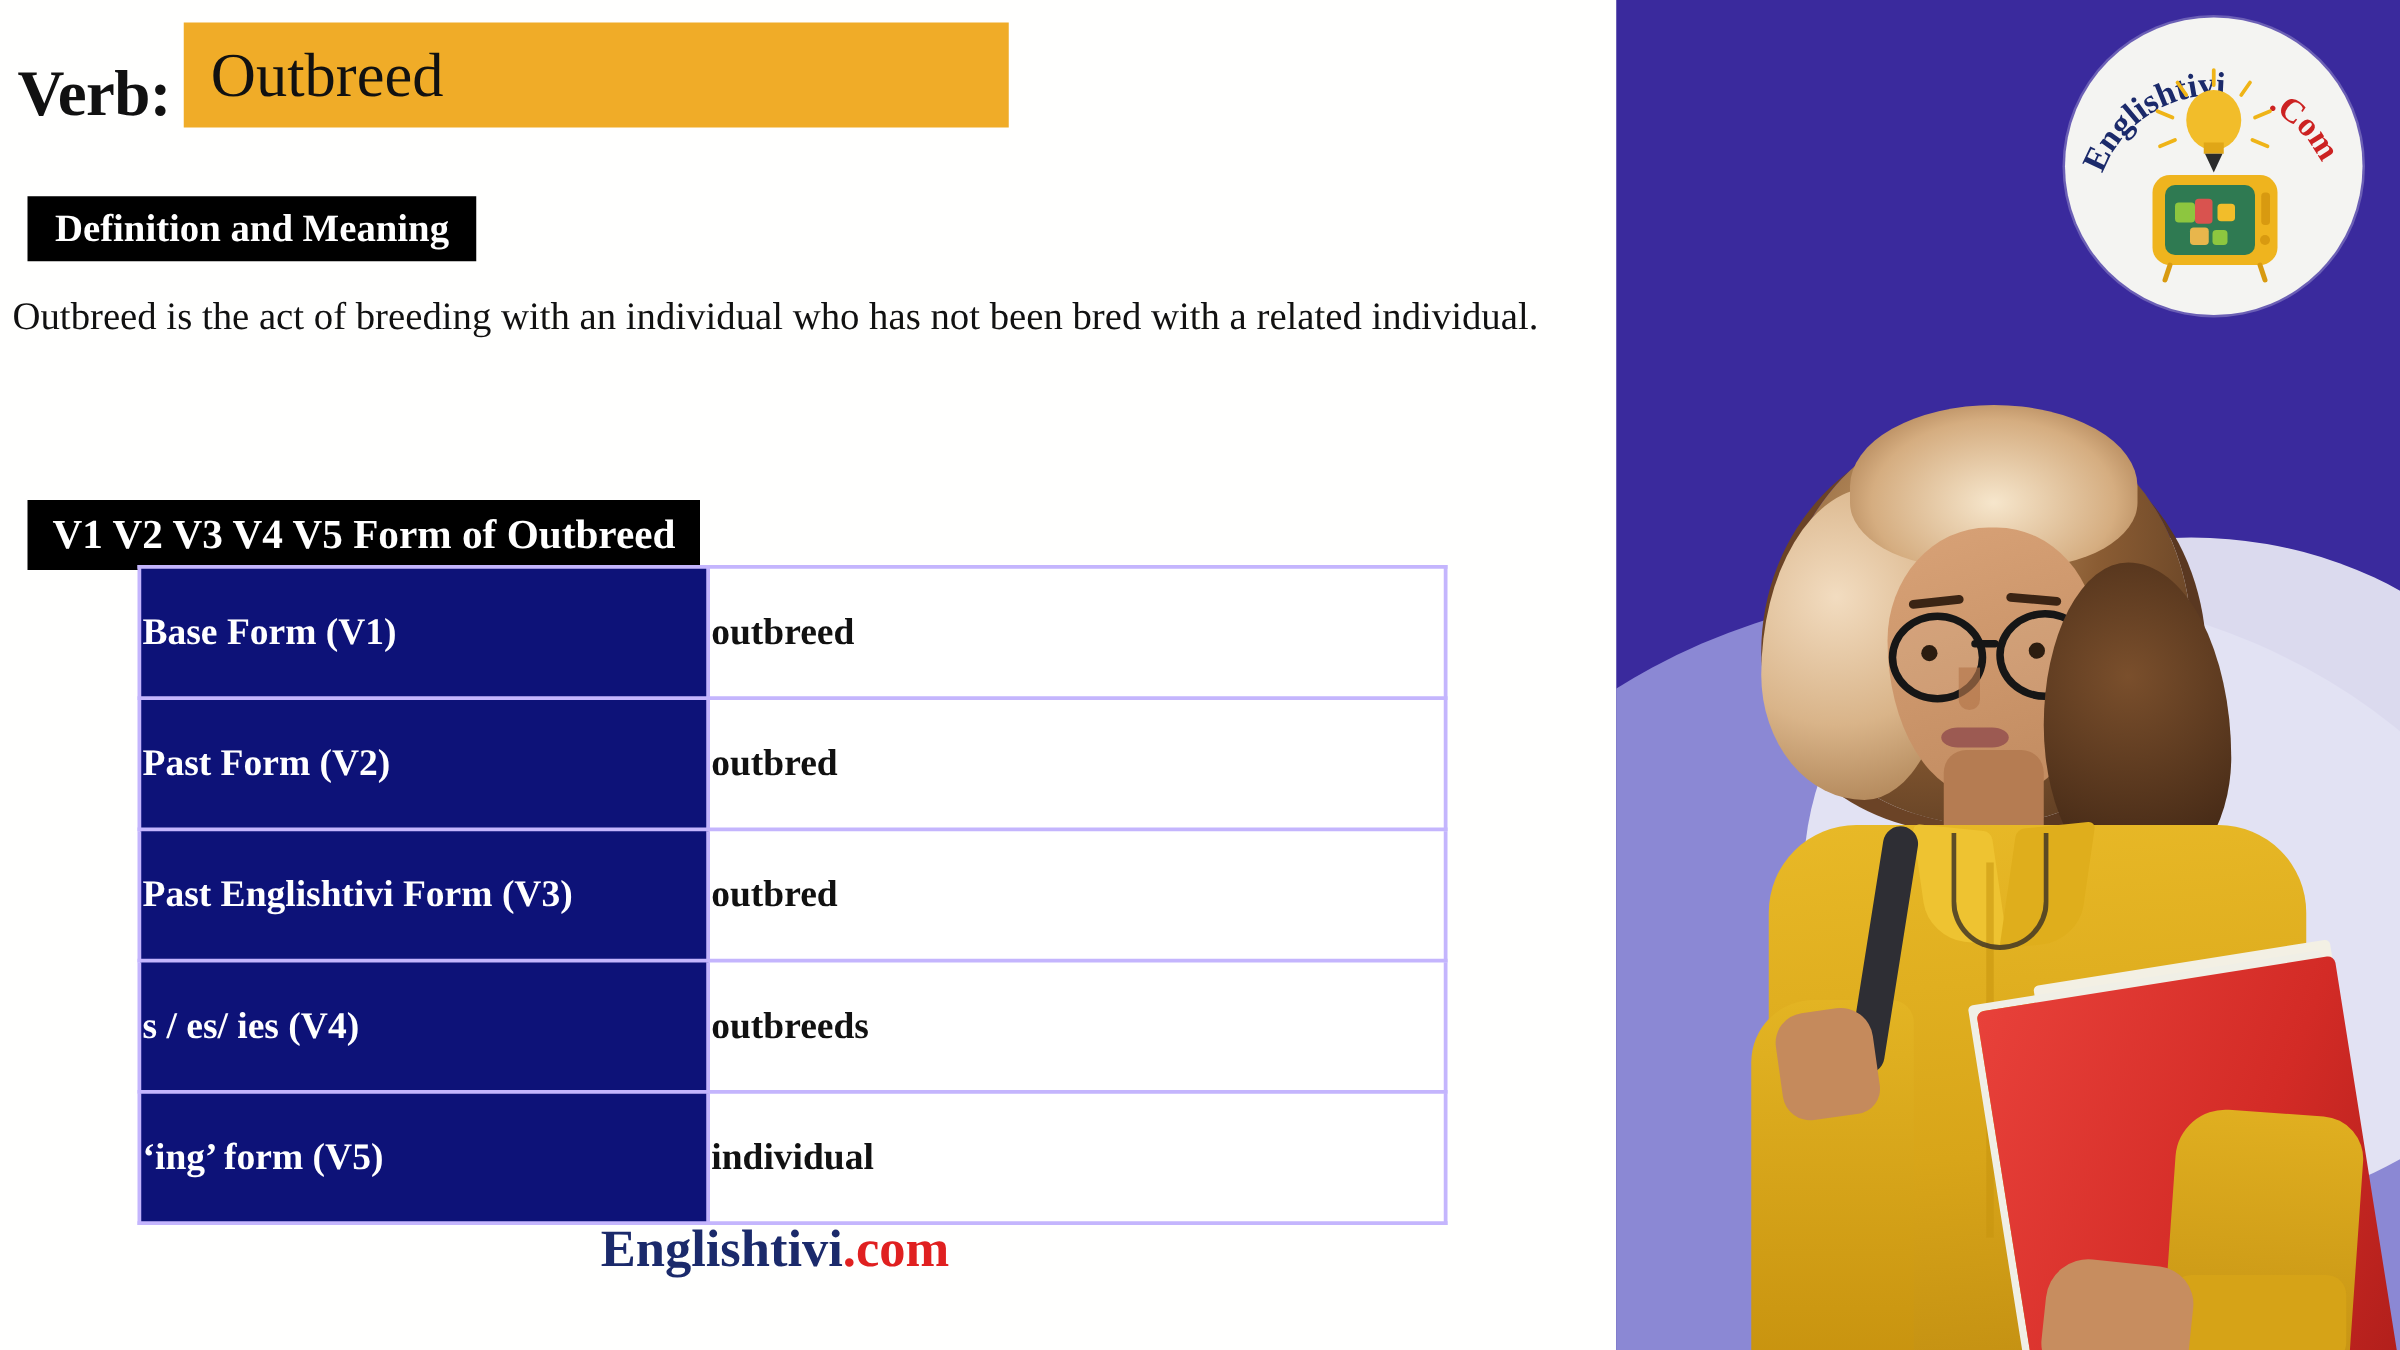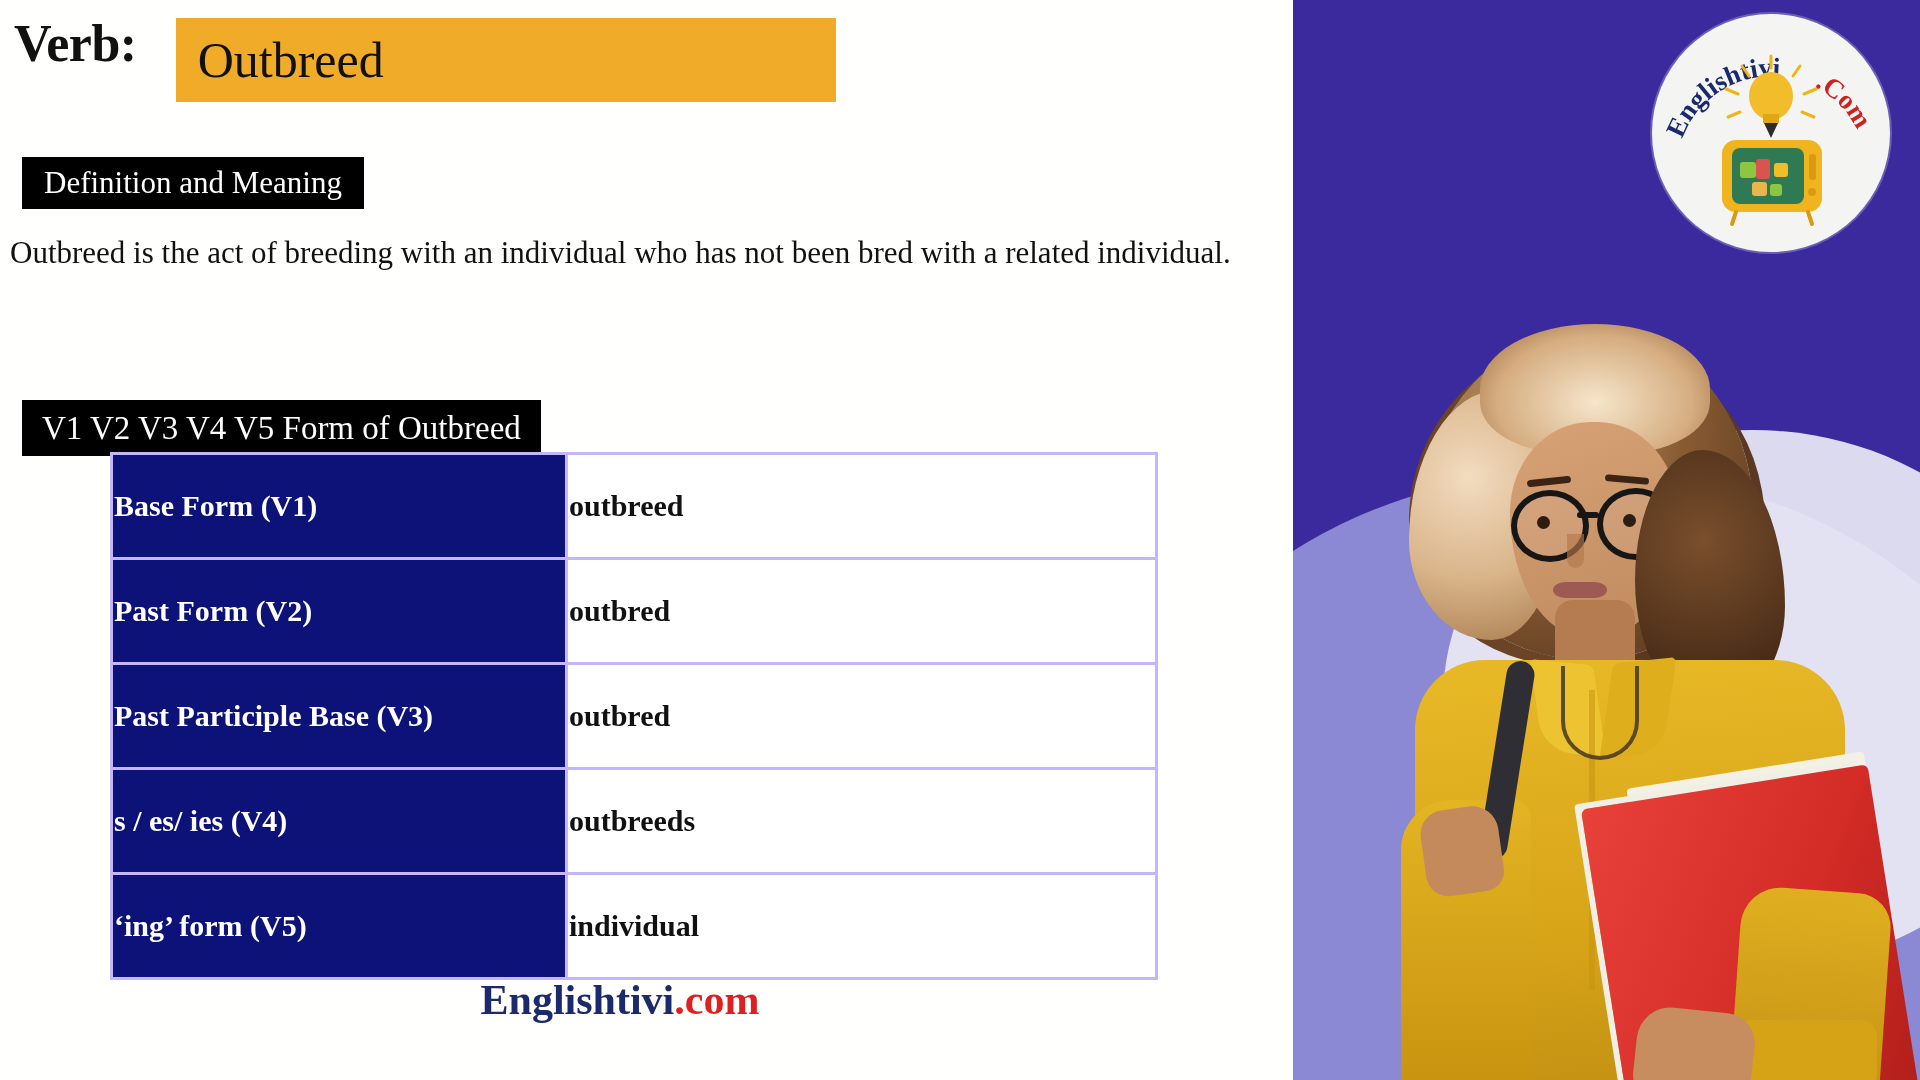--- a/index.html
+++ b/index.html
@@ -12,42 +12,42 @@
 
   
   #left-panel{
     position:absolute;left:0;top:0;width:1293px;height:1080px;
     background:#fffffe;
   }
 
   
   #verb-row{
     position:absolute;left:14px;top:18px;
-    display:flex;align-items:flex-start;gap:29px;
+    display:flex;align-items:flex-end;
   }
   #verb-label{
     font-size:52px;font-weight:bold;color:#111111;
     letter-spacing:-0.5px;line-height:1;
     padding-right:10px;
   }
   #verb-highlight{
     background:#f0ac28;
     width:660px;height:84px;
     display:flex;align-items:center;
     padding-left:22px;box-sizing:border-box;
   }
   #verb-word{
     font-size:50px;color:#111111;line-height:1;
   }
 
   
   .black-chip{
     background:#000000;color:#ffffff;
     display:inline-flex;align-items:center;
-    font-weight:normal;
+    font-weight:bold;
     box-sizing:border-box;
   }
   #definition-chip{
     position:absolute;left:22px;top:157px;
     height:52px;padding:0 22px;
     font-size:31px;
   }
   #forms-chip{
     position:absolute;left:22px;top:380px;
     height:56px;padding:0 20px;
@@ -288,21 +288,21 @@
     <tbody>
       <tr>
         <td class="label-cell">Base Form (V1)</td>
         <td class="value-cell">outbreed</td>
       </tr>
       <tr>
         <td class="label-cell">Past Form (V2)</td>
         <td class="value-cell">outbred</td>
       </tr>
       <tr>
-        <td class="label-cell">Past Participle Base (V3)</td>
+        <td class="label-cell">Past Englishtivi Form (V3)</td>
         <td class="value-cell">outbred</td>
       </tr>
       <tr>
         <td class="label-cell">s / es/ ies (V4)</td>
         <td class="value-cell">outbreeds</td>
       </tr>
       <tr>
         <td class="label-cell">‘ing’ form (V5)</td>
         <td class="value-cell">individual</td>
       </tr>

